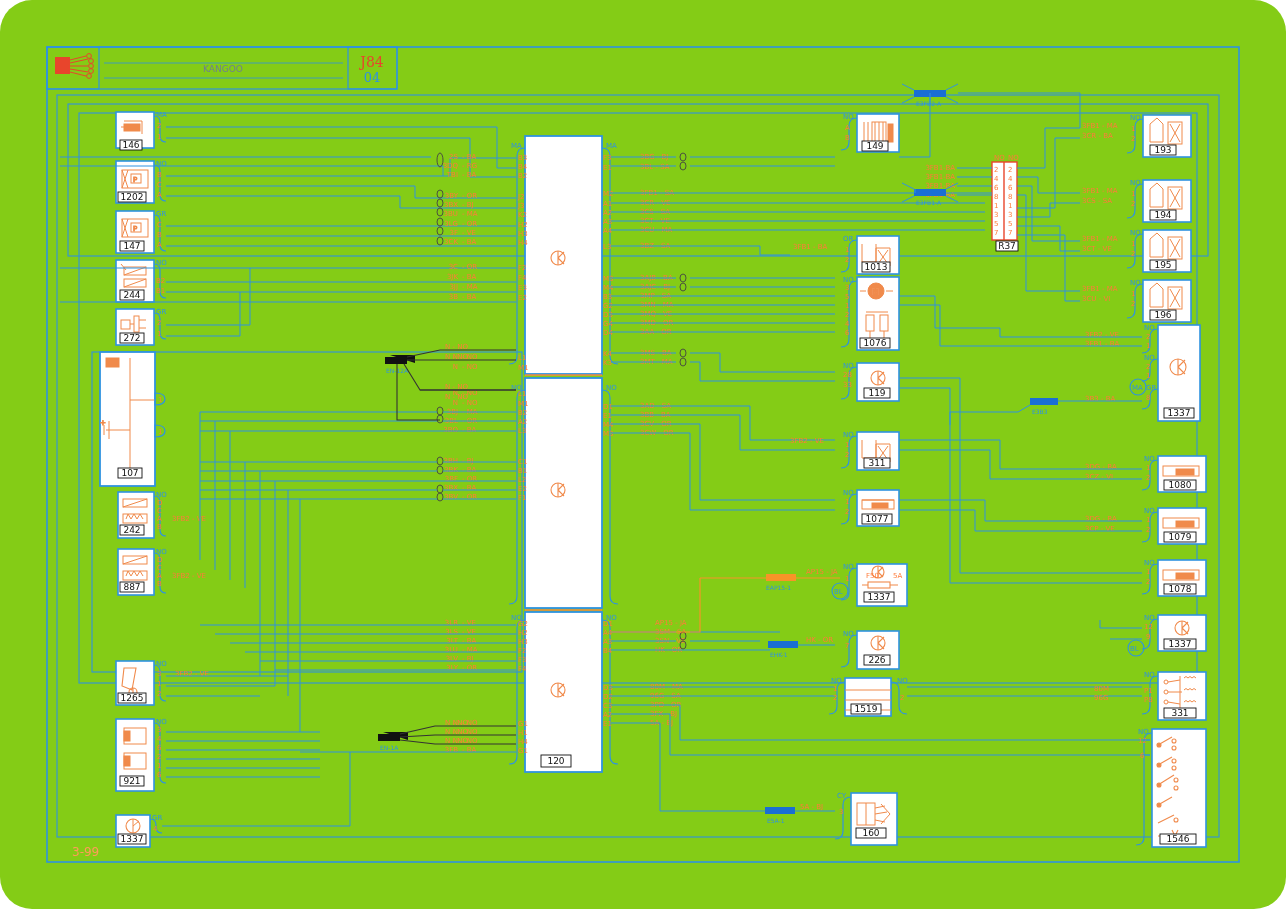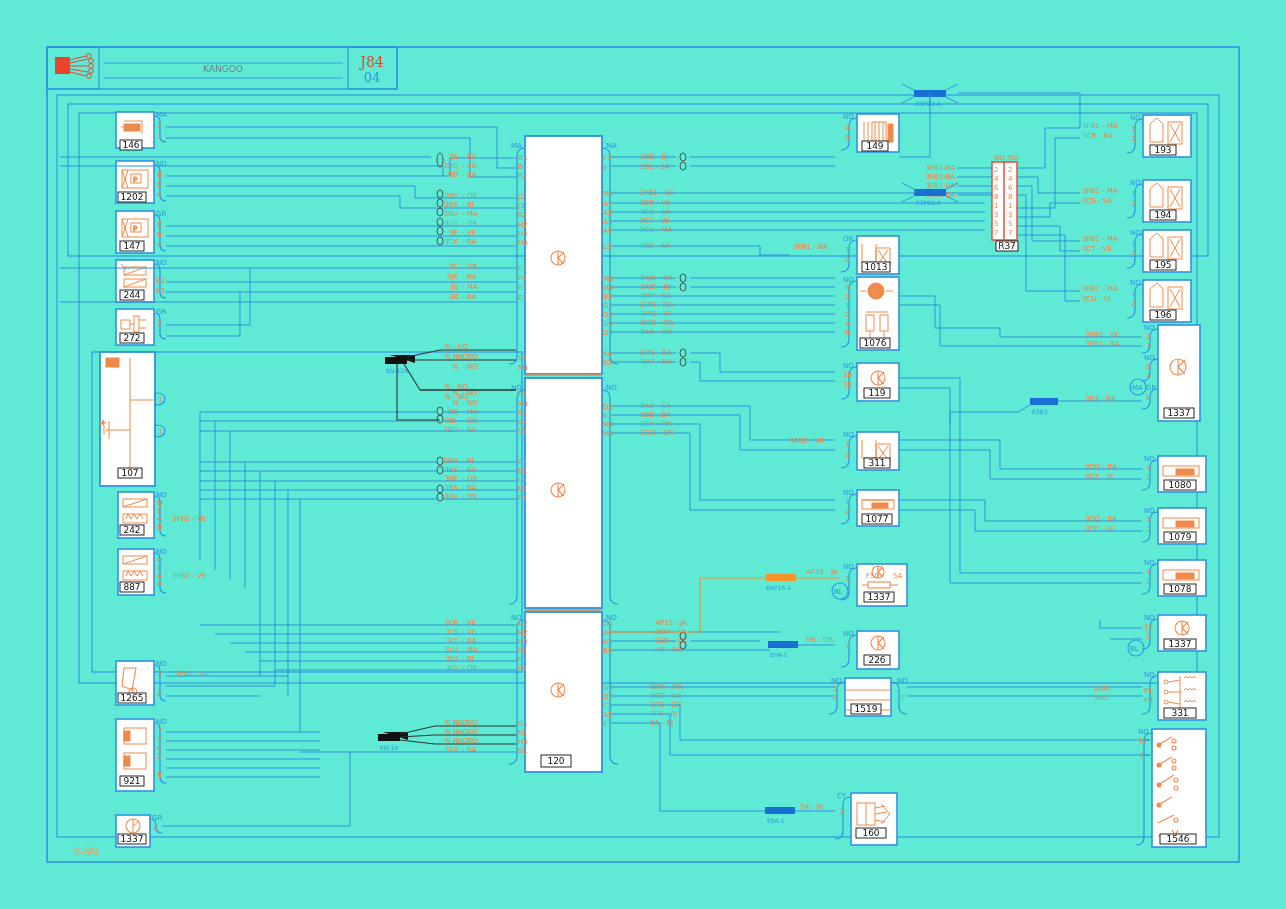--- a/index.html
+++ b/index.html
@@ -1,17 +1,17 @@
 <!DOCTYPE html>
 <html><head>
 <meta charset="utf-8">
 <style>
   html,body{margin:0;padding:0;background:#ffffff;}
   body{font-family:"DejaVu Sans","Liberation Sans",sans-serif;}
-  #page{position:relative;width:1286px;height:909px;background:#5eead4;overflow:hidden;}
+  #page{position:relative;width:1286px;height:909px;background:#84cc16;overflow:hidden;border-radius:32px;}
   #svgroot{position:absolute;left:0;top:0;width:1286px;height:909px;}
   .lbl{font-size:7px;fill:#ff7b3a;font-family:"DejaVu Sans","Liberation Sans",sans-serif;}
   .lblb{font-size:7px;fill:#2f93e0;font-family:"DejaVu Sans","Liberation Sans",sans-serif;}
   .cid{font-size:9px;fill:#111111;font-family:"DejaVu Sans","Liberation Sans",sans-serif;}
   .ttl{font-size:9px;fill:#6f7f8f;font-family:"DejaVu Sans","Liberation Sans",sans-serif;}
   .code{font-size:14px;fill:#e8452c;font-family:"DejaVu Serif","Liberation Serif",serif;}
   .code2{font-size:13px;fill:#2f93e0;font-family:"DejaVu Serif","Liberation Serif",serif;}
   .pg{font-size:12px;fill:#ff9b5a;font-family:"DejaVu Sans","Liberation Sans",sans-serif;}
   .splbl{font-size:6px;fill:#2f93e0;font-family:"DejaVu Sans","Liberation Sans",sans-serif;}
 </style>

